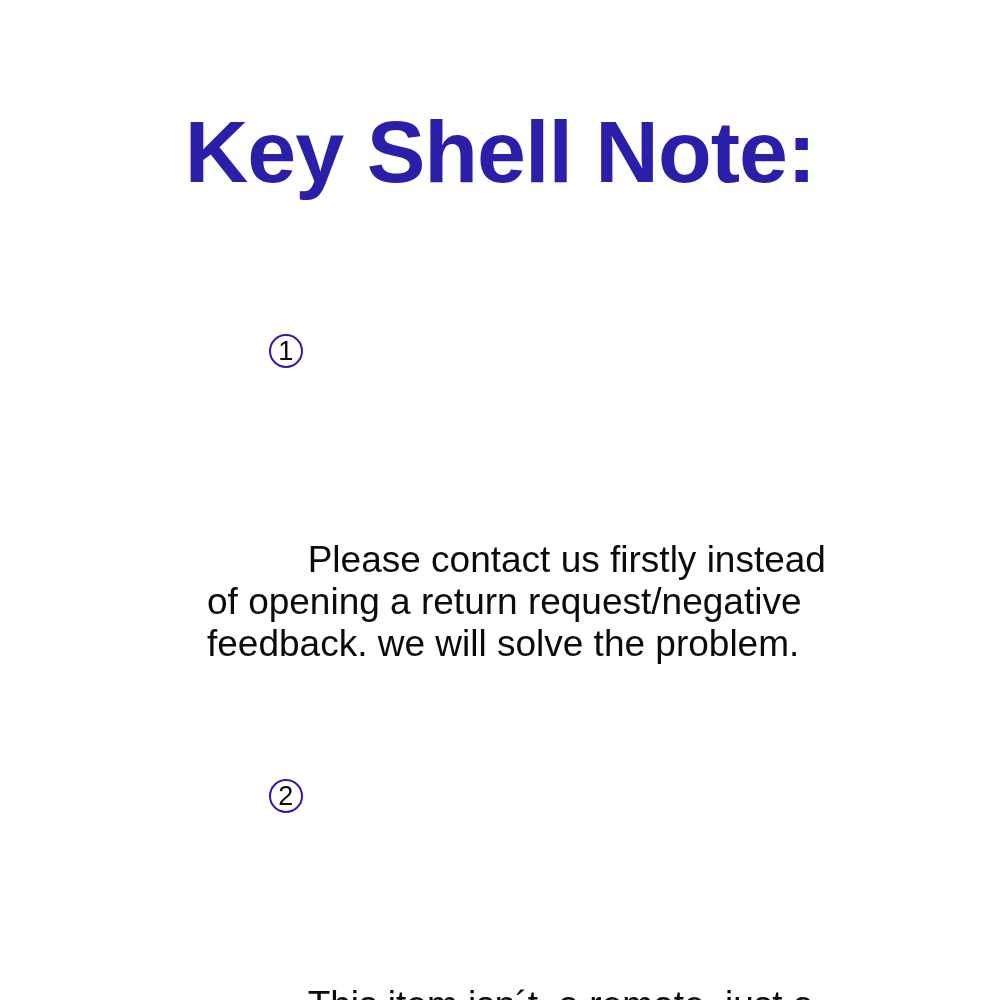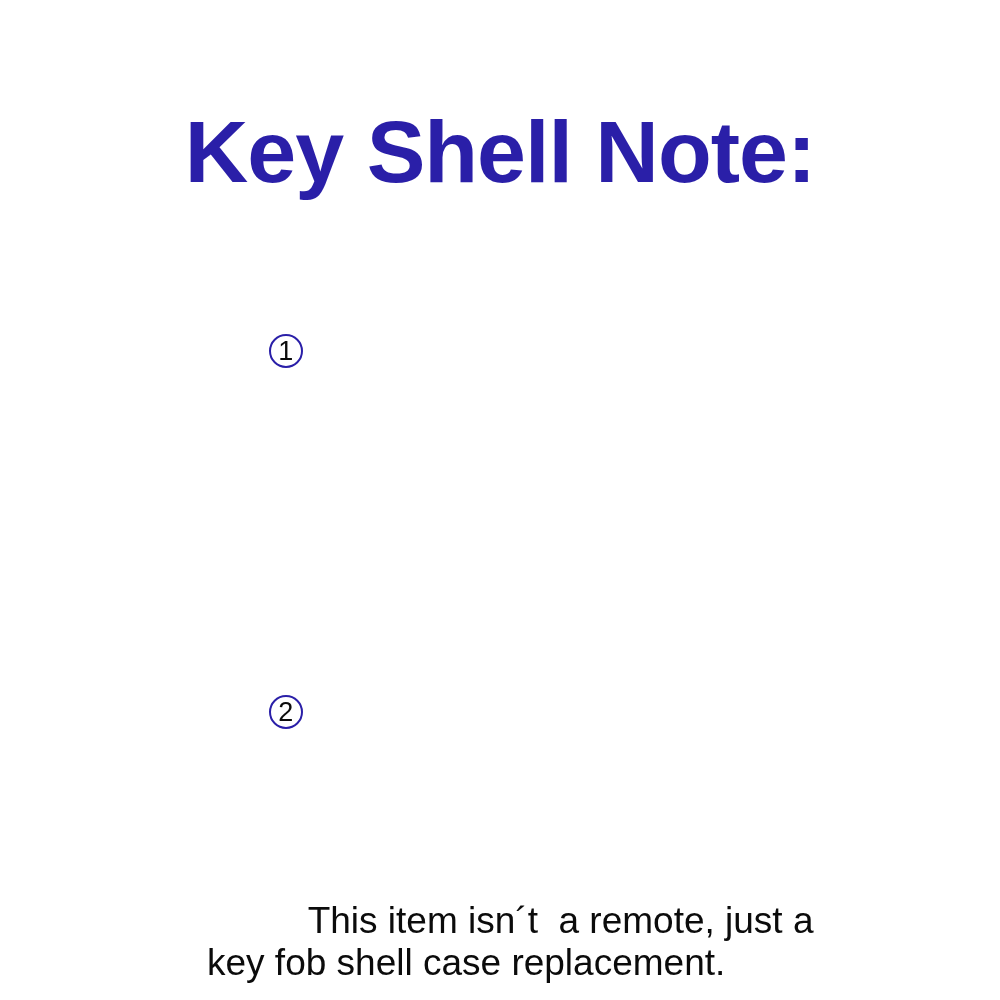--- a/index.html
+++ b/index.html
@@ -100,21 +100,21 @@
 <div id="page">
 
   <div id="note-title">Key Shell Note:</div>
 
   <div id="notes-body">
 
     <p class="note-item">
       <span class="note-marker">
         <span class="ring"></span>
         <span class="digit">1</span>
-      </span>
+      </span><span class="note-text">Please contact us firstly instead of opening a return request/negative feedback. we will solve the problem.</span>
     </p>
 
     <p class="note-item">
       <span class="note-marker">
         <span class="ring"></span>
         <span class="digit">2</span>
       </span><span class="note-text">This item isn´t  a remote, just a key fob shell case replacement.</span>
     </p>
 
   </div>

